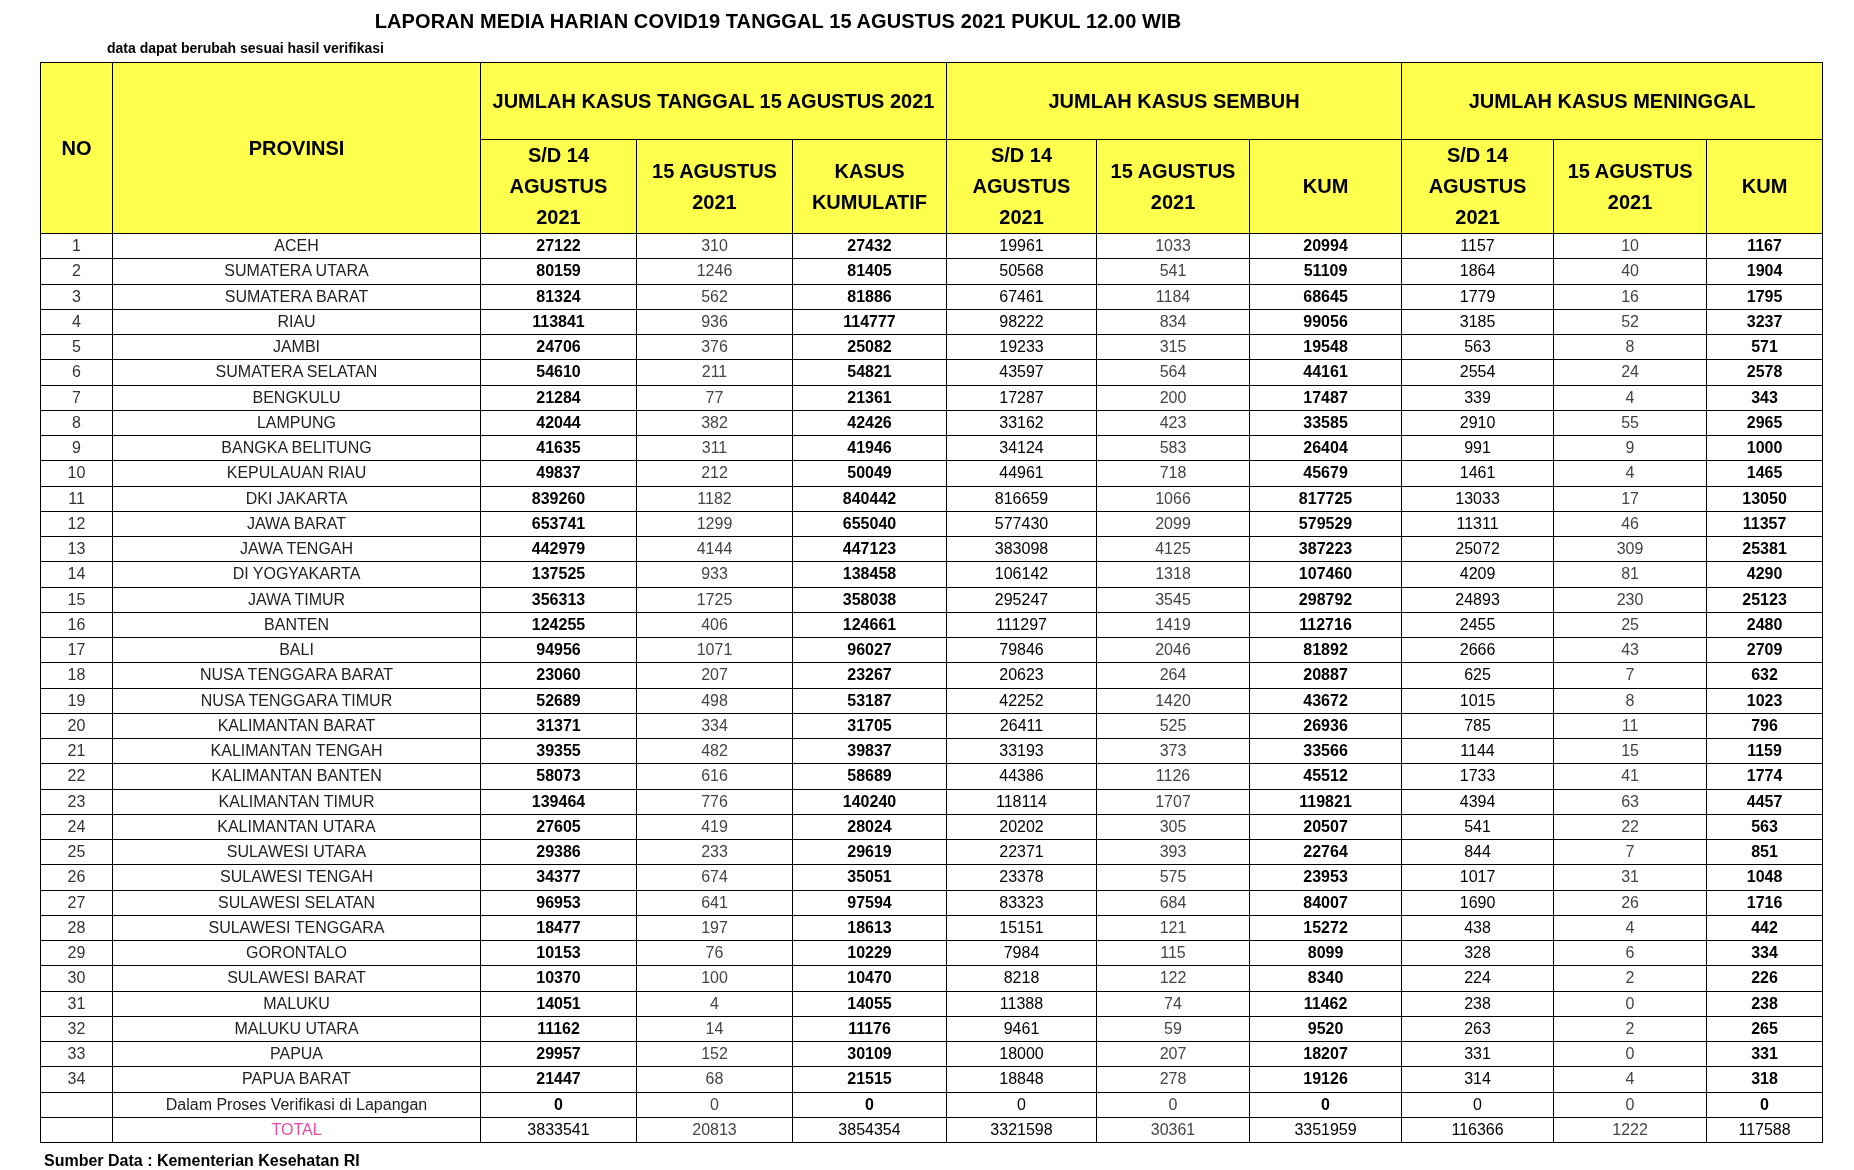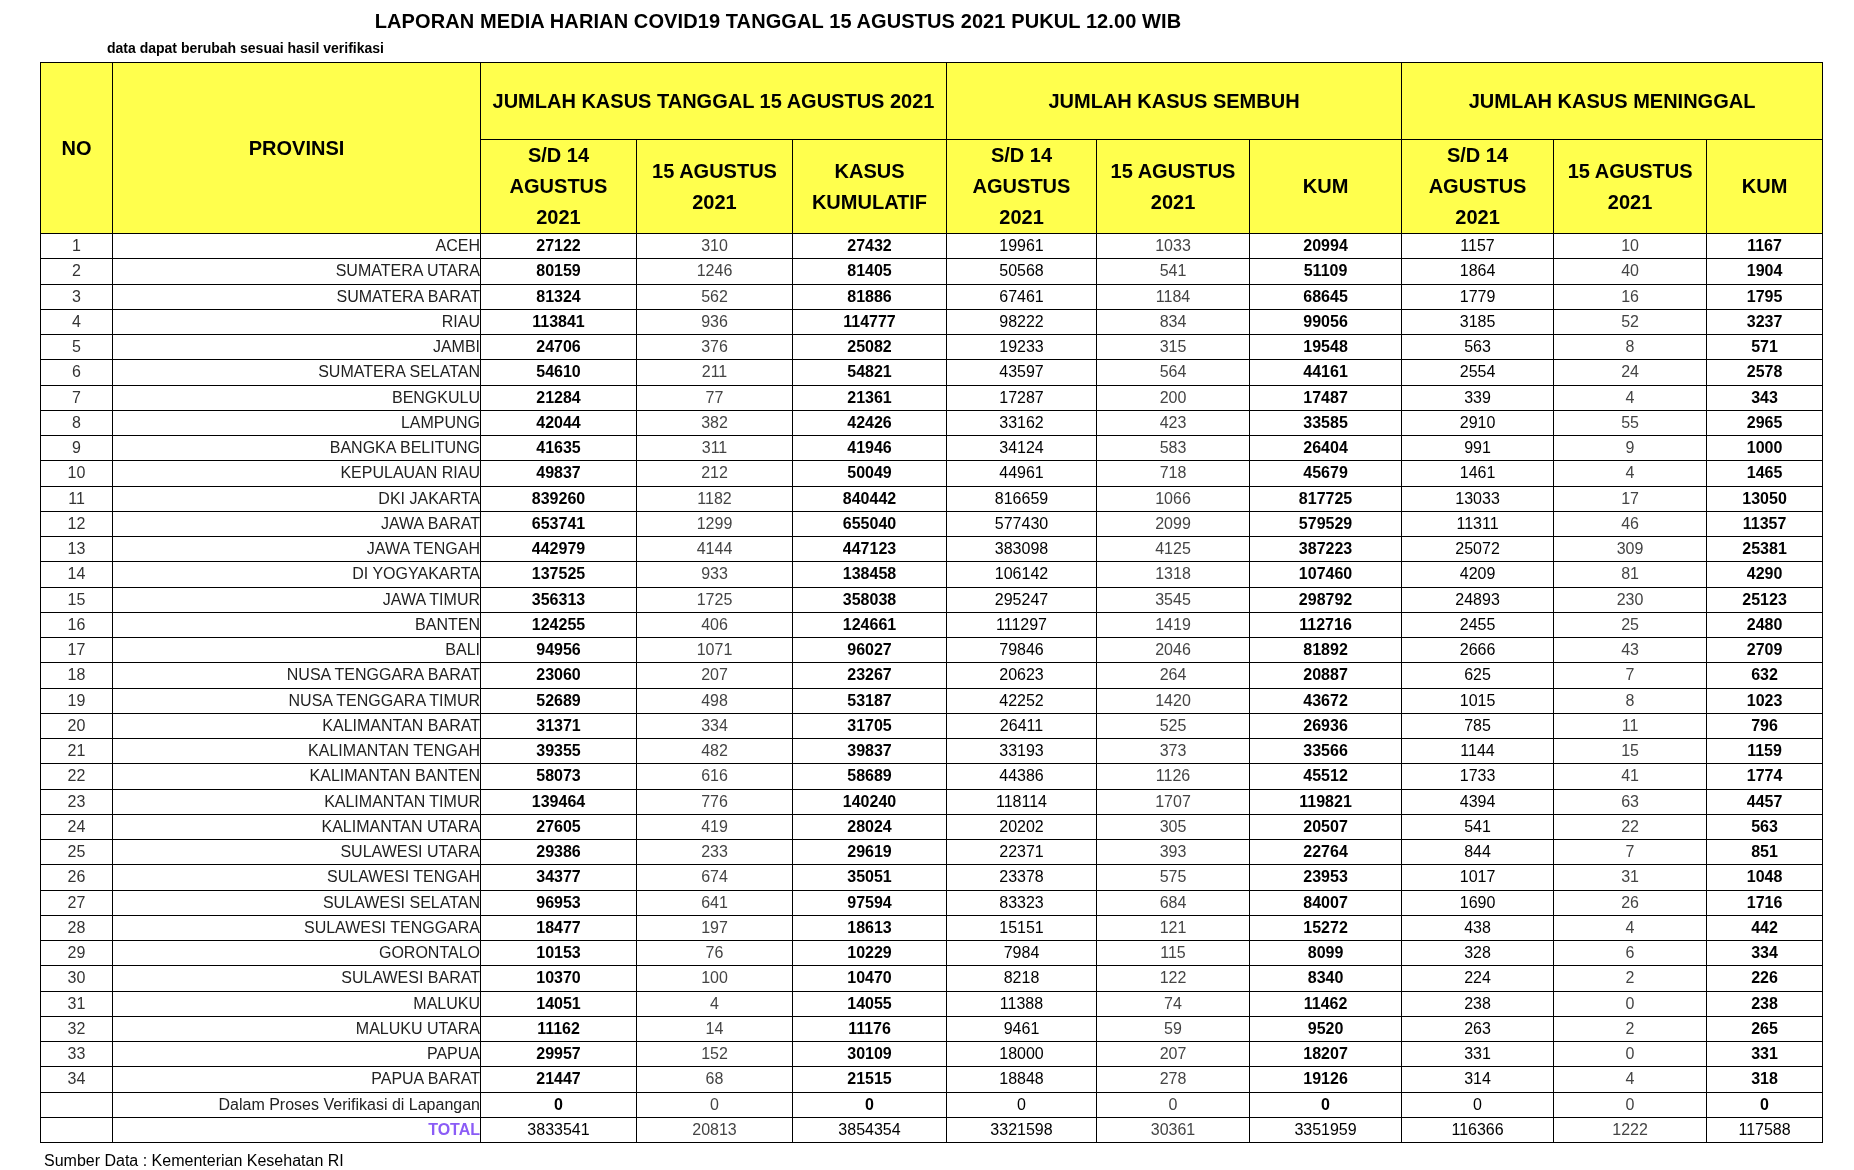--- a/index.html
+++ b/index.html
@@ -12,26 +12,26 @@
                  border-collapse: collapse; table-layout: fixed; }
   table.report td, table.report th { border: 1.5px solid #000; padding: 0; }
   th { background: #ffff4d; font-weight: bold; font-size: 20px; text-align: center;
        vertical-align: middle; line-height: 1.55; }
   th.group { height: 76px; }
   th.sub { height: 76px; }
   td { height: 24.25px; font-family: "Liberation Sans Narrow", "Liberation Sans", sans-serif;
        font-size: 16px; text-align: center; vertical-align: middle; white-space: nowrap;
        overflow: hidden; font-stretch: condensed; }
   td.no { color: #333; }
-  td.prov { text-align: right; padding-left: 3px; color: #222; }
+  td.prov { text-align: center; padding-left: 3px; color: #222; }
   td.b { font-weight: bold; }
   td.l { color: #444; }
   tr.total td { font-weight: normal; }
-  tr.total td.prov { font-weight: bold; color: #8b5cf6; }
-  .source { position: absolute; left: 44px; top: 1152px; font-size: 16px; font-weight: normal; }
+  tr.total td.prov { font-weight: normal; color: #ec4899; }
+  .source { position: absolute; left: 44px; top: 1152px; font-size: 16px; font-weight: bold; }
 </style>
 </head>
 <body>
 
 <div class="title">LAPORAN MEDIA HARIAN COVID19 TANGGAL 15 AGUSTUS 2021 PUKUL 12.00 WIB</div>
 <div class="note">data dapat berubah sesuai hasil verifikasi</div>
 
 <table class="report">
   <colgroup>
     <col style="width:72px">

